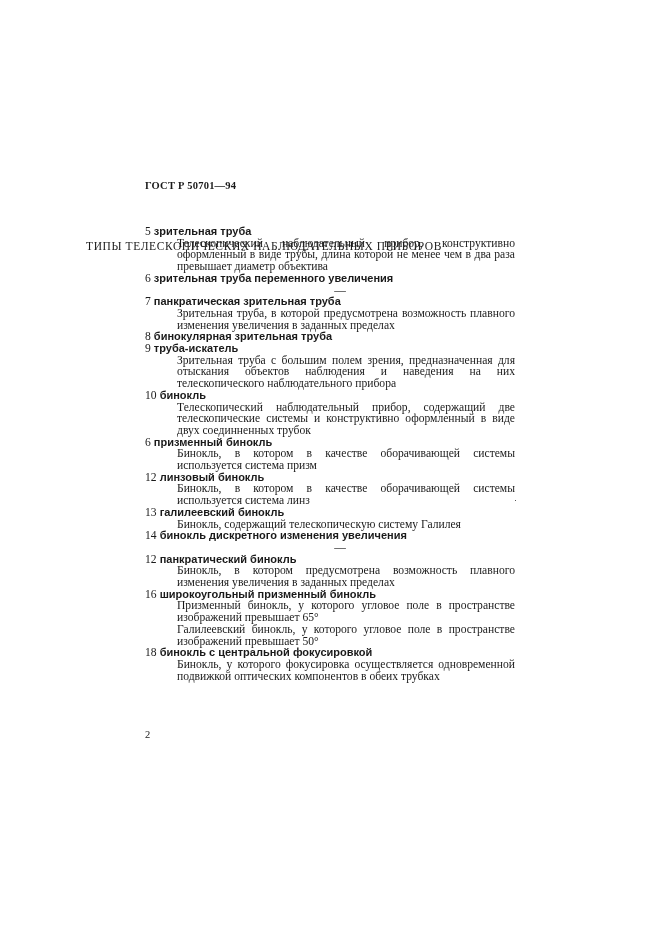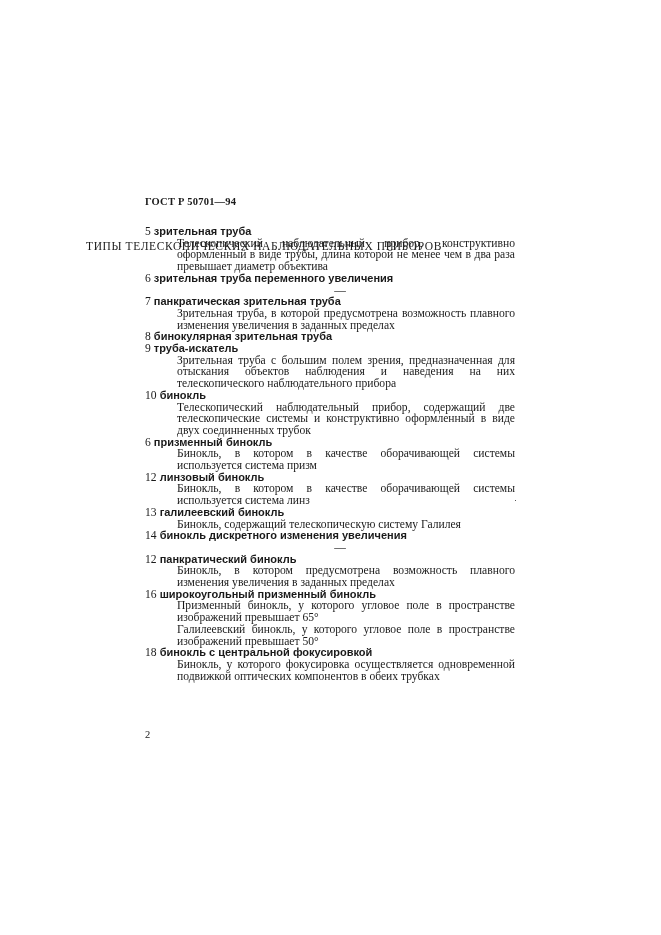--- a/index.html
+++ b/index.html
@@ -1,18 +1,18 @@
 <!DOCTYPE html>
 <html><head>
 <meta charset="utf-8">
 <style>
   html, body { margin:0; padding:0; background:#ffffff; }
   body { width:661px; height:935px; position:relative; overflow:hidden;
          font-family:"Liberation Serif","DejaVu Serif",serif; color:#1a1a1a; }
-  .doc-code { position:absolute; left:145px; top:196px; font-size:10.5px; font-weight:bold; letter-spacing:0.2px; }
+  .doc-code { position:absolute; left:145px; top:180px; font-size:10.5px; font-weight:bold; letter-spacing:0.2px; }
   .doc-title { position:absolute; left:0; width:528px; top:208px; text-align:center; font-size:11.5px; letter-spacing:0.6px;margin-top:32px; }
   .content { position:absolute; left:145px; top:226px; width:370px; font-size:11.6px; line-height:11.7px; }
   .term { font-weight:bold; font-family:"Liberation Sans","DejaVu Sans",sans-serif; font-size:11px; }
   .term .num { font-weight:normal; font-family:"Liberation Serif",serif; font-size:11.6px; }
   .def { text-align:justify; text-align-last:left;margin-left:32px; }
   .dash { text-align:center; height:11.7px; line-height:11.7px; padding-left:20px; }
   .page-number { position:absolute; left:145px; top:729px; font-size:10.5px; }
   .speck { position:absolute; left:515px; top:500px; width:1px; height:1px; background:#555; }
 </style>
 </head>

